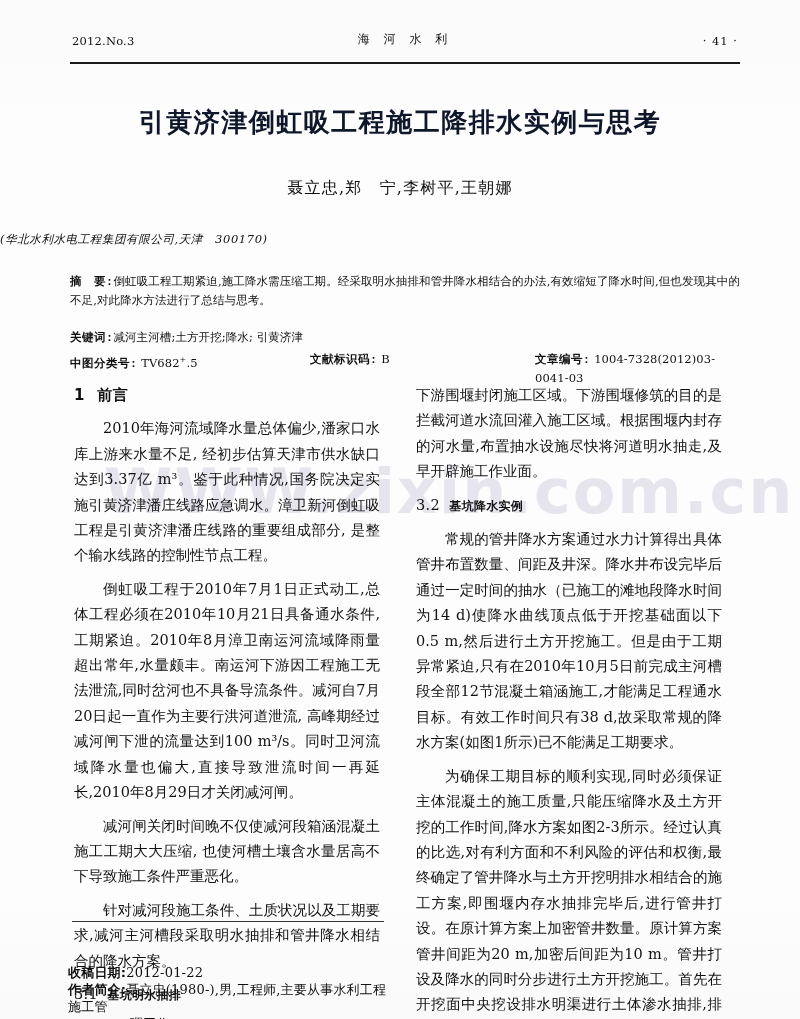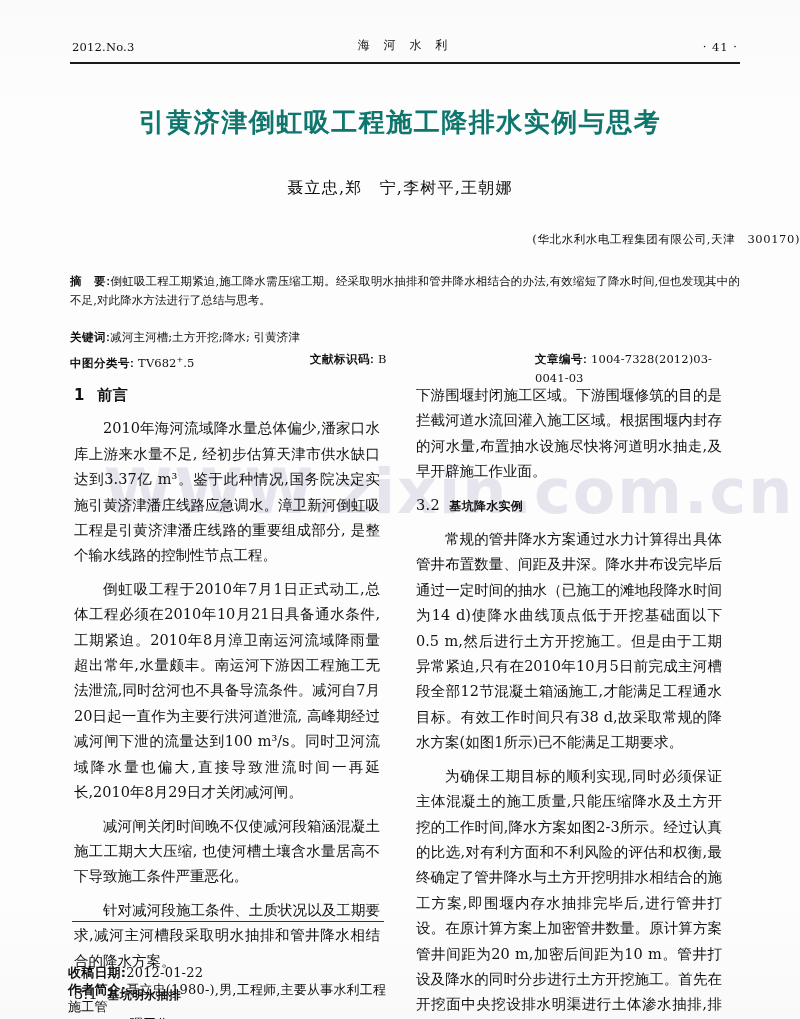--- a/index.html
+++ b/index.html
@@ -29,21 +29,21 @@
     background:
       linear-gradient(180deg, rgba(0,0,0,0.012) 0%, rgba(0,0,0,0.0) 12%, rgba(0,0,0,0.0) 88%, rgba(0,0,0,0.015) 100%);
     pointer-events: none;
   }
 
   
   .runhead {
     position: absolute;
     left: 72px;
     right: 62px;
-    top: 32px;
+    top: 26px;
     height: 22px;
     display: flex;
     align-items: flex-end;
     justify-content: space-between;
     font-size: 11.5px;
     letter-spacing: 0.2px;
   }
   .runhead .journal {
     position: absolute;
     left: 50%;
@@ -67,52 +67,53 @@
   
   .title {
     position: absolute;
     left: 0; right: 0;
     top: 105px;
     text-align: center;
     font-family: "DejaVu Sans", "Liberation Sans", sans-serif;
     font-weight: bold;
     font-size: 26px;
     letter-spacing: 1.5px;
-    color: #0f766e;
+    color: #0f172a;
   }
   .authors {
     position: absolute;
     left: 0; right: 0;
     top: 178px;
     text-align: center;
     font-size: 16px;
     letter-spacing: 1.2px;
     font-family: "DejaVu Serif", "Liberation Serif", serif;
   }
   .affil {
     position: absolute;
     left: 0; right: 0;
     top: 232px;
-    text-align: right;
+    text-align: left;
     font-size: 11.5px;
     letter-spacing: 0.6px;
+    font-style: italic;
   }
 
   
   .abs-block {
     position: absolute;
     left: 70px;
     right: 60px;
     top: 272px;
     font-size: 11.5px;
     line-height: 19px;
     letter-spacing: 0.1px;
   }
   .lbl {
-    font-family: Liberation Sans, sans-serif;
+    font-family: Liberation Mono, monospace;
     font-weight: bold;
     letter-spacing: 0.5px;
   }
   .abs-body { text-align: justify; }
   .kw { margin-top: 18px; }
   .codes {
     margin-top: 3px;
     display: flex;
     gap: 25px;
   }

